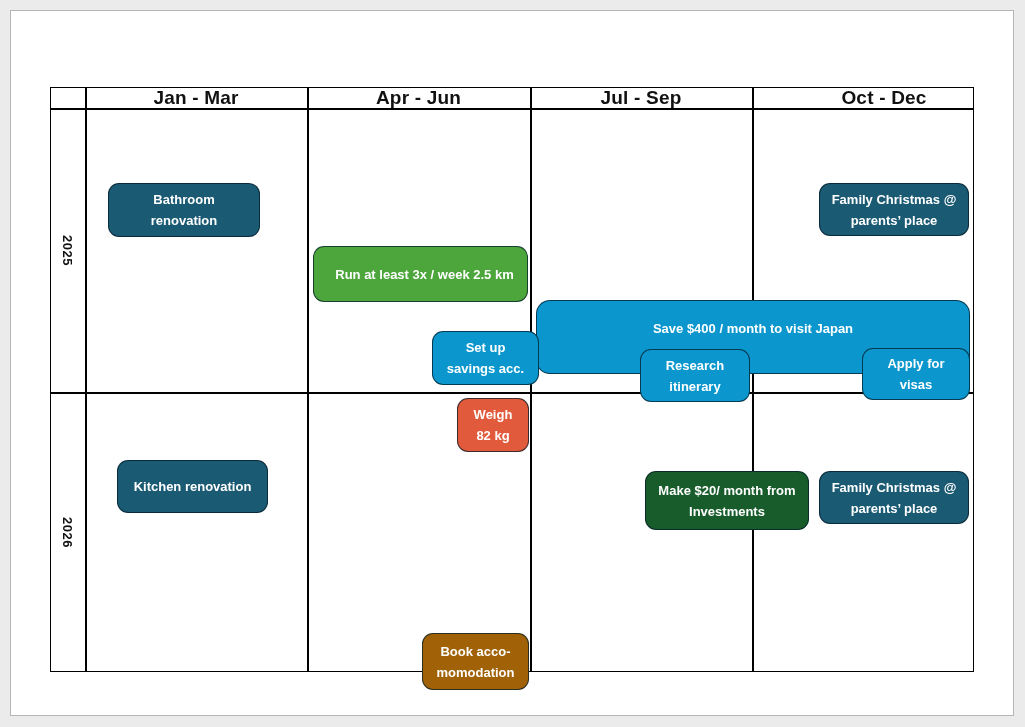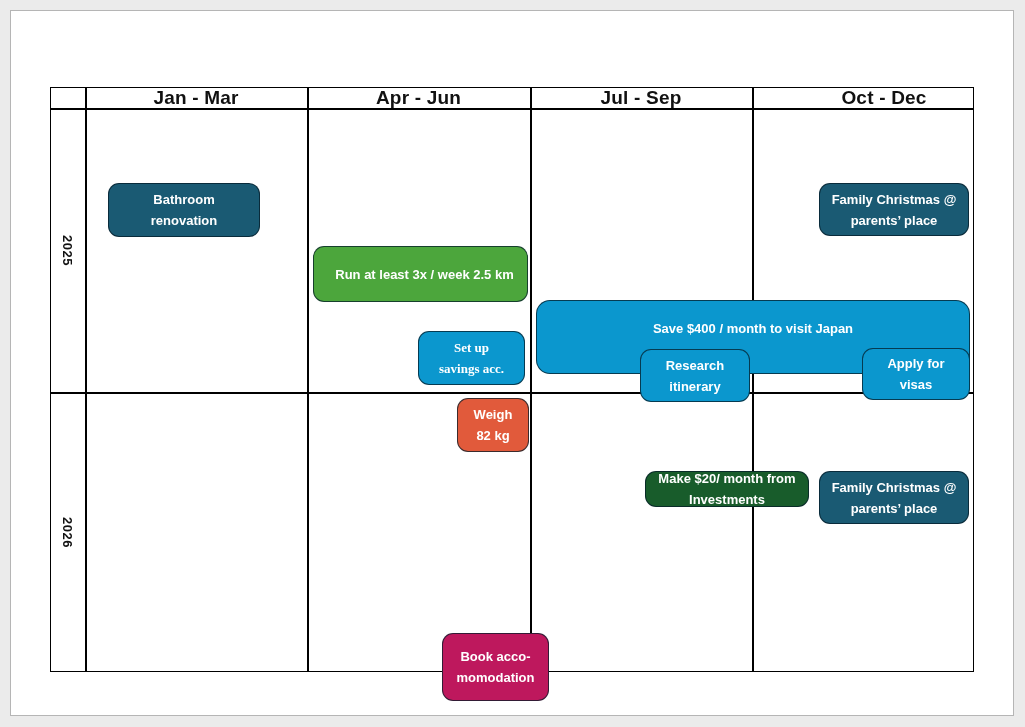--- a/index.html
+++ b/index.html
@@ -67,42 +67,45 @@
       <div class="task" style="left: 819px; top: 183px; width: 150px; height: 53px; background: rgb(26, 90, 115);">
         <div class="task-line">Family Christmas @</div>
         <div class="task-line">parents’ place</div>
       </div>
       <div class="task" style="left: 313px; top: 246px; width: 215px; height: 56px; background: rgb(76, 166, 60); padding-left: 8px;">
         <div class="task-line">Run at least 3x / week 2.5 km</div>
       </div>
       <div class="task big" style="left: 536px; top: 300px; width: 434px; height: 74px; background: rgb(11, 151, 206);">
         <div class="task-line">Save $400 / month to visit Japan</div>
       </div>
-      <div class="task" style="left: 418px; top: 331px; width: 107px; height: 54px; background: rgb(11, 151, 206); font-family: Liberation Serif, serif;">
+      <div class="task" style="left: 432px; top: 331px; width: 107px; height: 54px; background: rgb(11, 151, 206);">
         <div class="task-line">Set up</div>
         <div class="task-line">savings acc.</div>
       </div>
       <div class="task" style="left: 640px; top: 349px; width: 110px; height: 53px; background: rgb(11, 151, 206);">
         <div class="task-line">Research</div>
         <div class="task-line">itinerary</div>
       </div>
       <div class="task" style="left: 862px; top: 348px; width: 108px; height: 52px; background: rgb(11, 151, 206);">
         <div class="task-line">Apply for</div>
         <div class="task-line">visas</div>
       </div>
       <div class="task" style="left: 457px; top: 398px; width: 72px; height: 54px; background: rgb(225, 90, 59);">
         <div class="task-line">Weigh</div>
         <div class="task-line">82 kg</div>
       </div>
-      <div class="task" style="left: 645px; top: 471px; width: 164px; height: 36px; background: rgb(24, 92, 43);">
+      <div class="task" style="left: 117px; top: 460px; width: 151px; height: 53px; background: rgb(26, 90, 115);">
+        <div class="task-line">Kitchen renovation</div>
+      </div>
+      <div class="task" style="left: 645px; top: 471px; width: 164px; height: 59px; background: rgb(24, 92, 43);">
         <div class="task-line">Make $20/ month from</div>
         <div class="task-line">Investments</div>
       </div>
       <div class="task" style="left: 819px; top: 471px; width: 150px; height: 53px; background: rgb(26, 90, 115);">
         <div class="task-line">Family Christmas @</div>
         <div class="task-line">parents’ place</div>
       </div>
-      <div class="task" style="left: 422px; top: 633px; width: 107px; height: 68px; background: #be185d; margin-left: 20px;">
+      <div class="task" style="left: 422px; top: 633px; width: 107px; height: 57px; background: #a16207;">
         <div class="task-line">Book acco-</div>
         <div class="task-line">momodation</div>
       </div>
     </div>
 </div>
 
 </body></html>

